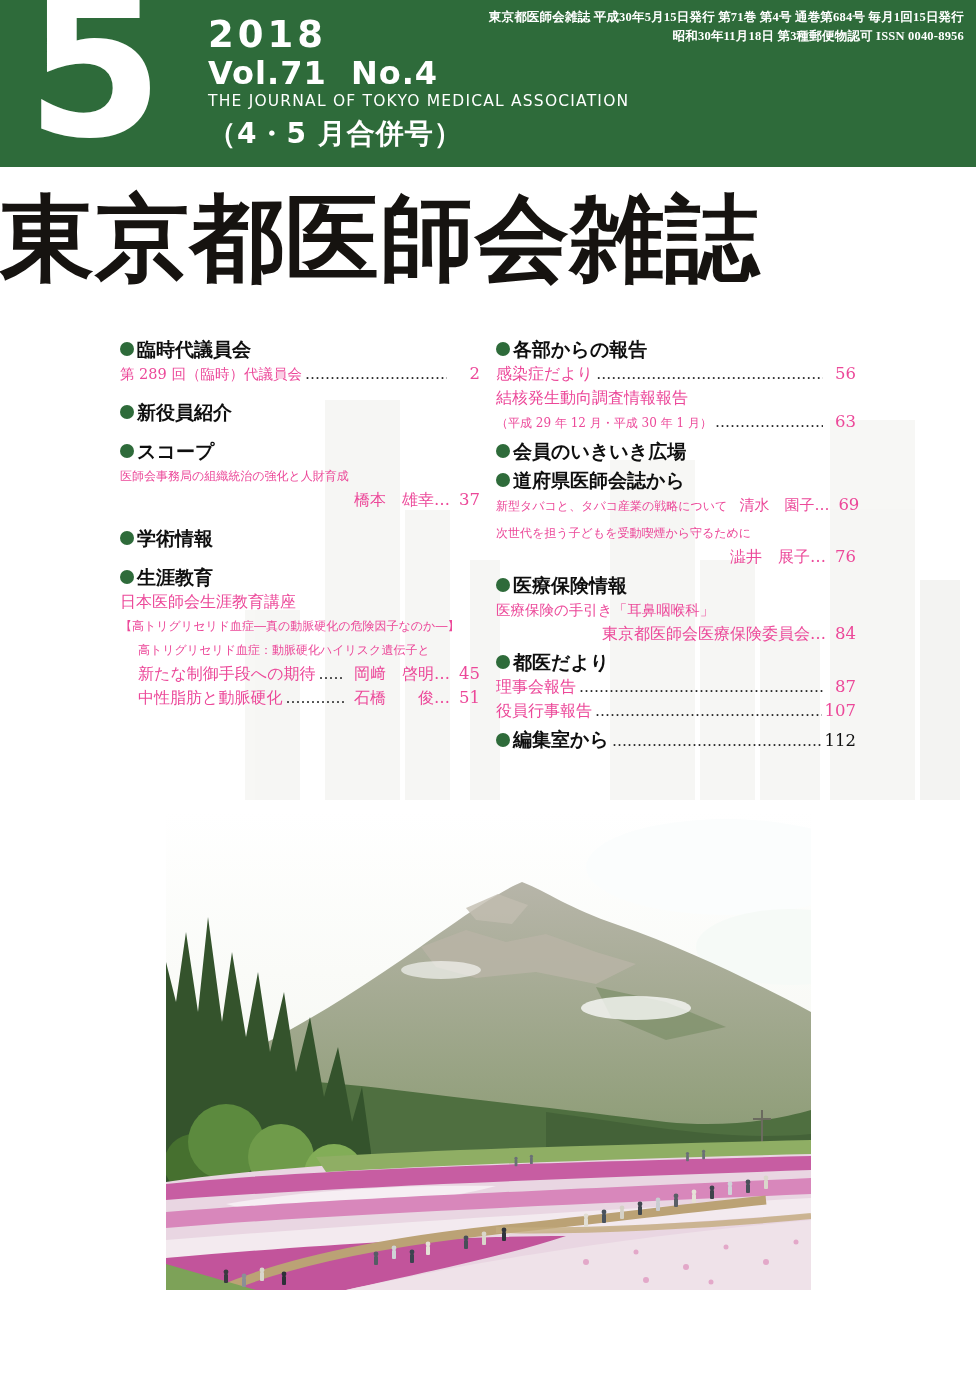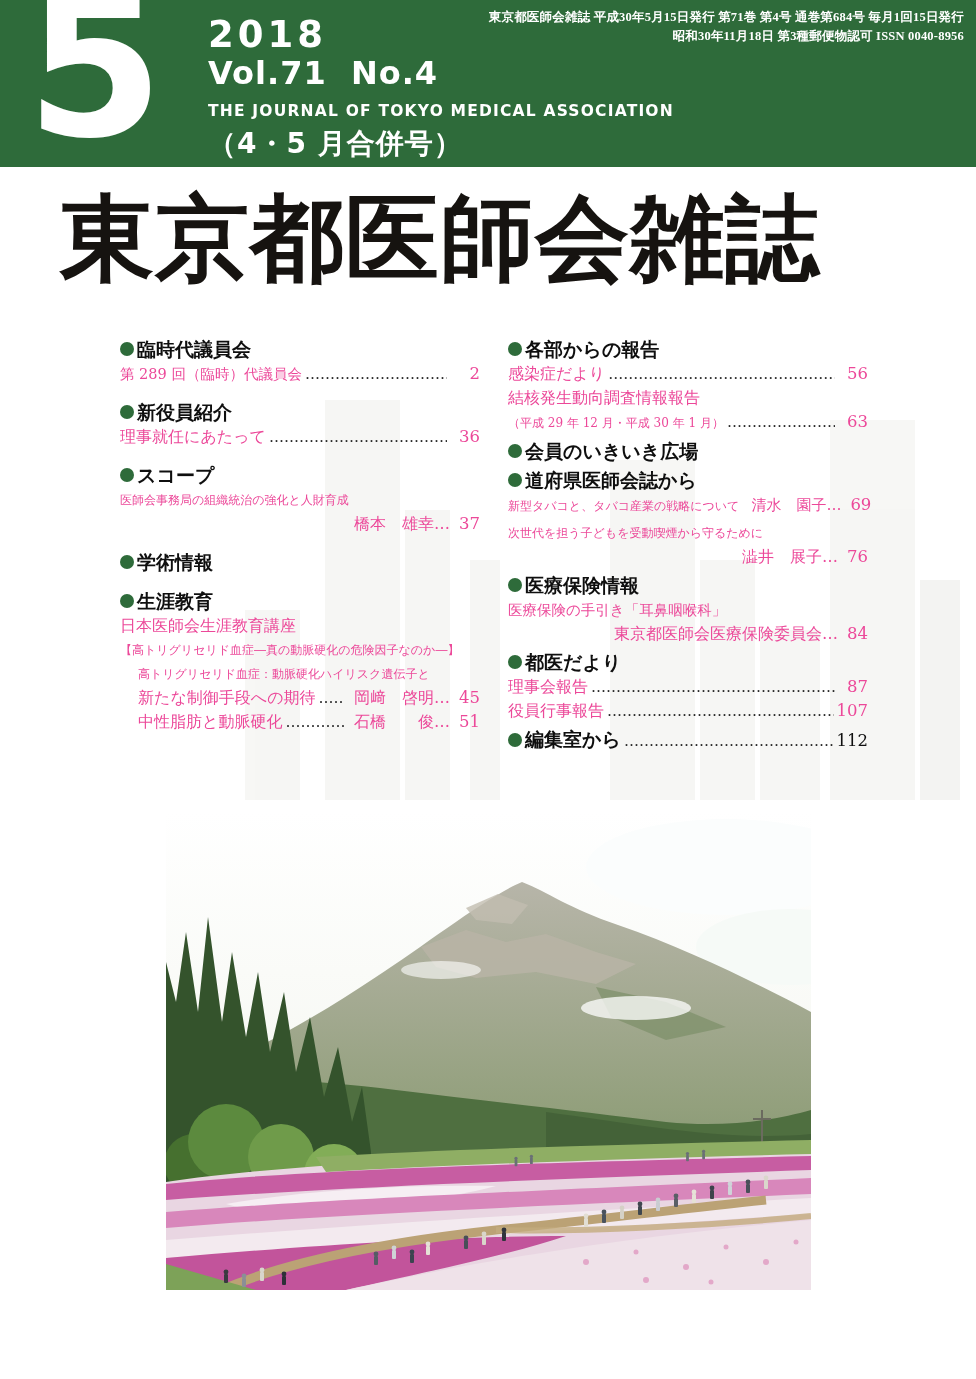--- a/index.html
+++ b/index.html
@@ -15,37 +15,37 @@
   .issue-number{
     position:absolute;left:26px;top:-32px;font-size:198px;line-height:1;
     font-family:"DejaVu Sans","Liberation Sans",sans-serif;font-weight:700;letter-spacing:0;
   }
   .masthead-center{
     position:absolute;left:208px;top:16px;
     font-family:"DejaVu Sans","Liberation Sans",sans-serif;
   }
   .mh-year{font-size:37px;line-height:1.05;letter-spacing:4px;font-weight:600;}
   .mh-vol{font-size:32px;line-height:1.15;font-weight:700;letter-spacing:1px;}
-  .mh-en{font-size:15.5px;line-height:1.2;margin-top:10px;letter-spacing:1.2px;font-weight:700;}
+  .mh-en{font-size:15.5px;line-height:1.2;margin-top:0;letter-spacing:1.2px;font-weight:400;}
   .mh-combined{font-size:28px;line-height:1.2;margin-top:7px;font-weight:700;letter-spacing:1px;}
   .pub-info{
     position:absolute;right:12px;top:8px;text-align:right;
     font-size:12.5px;line-height:1.55;font-weight:700;letter-spacing:0.2px;font-family:Liberation Serif, serif;
   }
   
   .journal-title{
-    position:absolute;top:180px;left:0;width:880px;margin:0;text-align:center;
+    position:absolute;top:180px;left:0;width:880px;margin:0;text-align:left;
     font-size:94px;font-weight:700;letter-spacing:1px;color:#161310;line-height:1.25;z-index:2;
   }
   
   .watermark{position:absolute;left:0;top:330px;z-index:0;}
   
   .toc{
     position:absolute;top:336px;left:120px;width:736px;
-    display:flex;gap:28px;z-index:2;
+    display:flex;gap:0;z-index:2;justify-content:space-between;
   }
   .toc-col{width:360px;display:flex;flex-direction:column;}
   .col-left .toc-section + .toc-section{margin-top:13px;}
   .col-right .toc-section + .toc-section{margin-top:3px;}
   .toc-heading{
     display:flex;align-items:baseline;font-size:19px;font-weight:700;
     line-height:26px;color:#0f0f0f;white-space:nowrap;
   }
   .bullet{
     width:14px;height:14px;border-radius:50%;background:#2e6b3a;
@@ -118,25 +118,20 @@
         <div class="toc-item t1">
           <span class="t">第 289 回（臨時）代議員会</span>
           <span class="leader"></span>
           <span class="page">2</span>
         </div>
       </section>
       <section class="toc-section">
         <div class="toc-heading">
           <span class="bullet"></span>
           <span class="h-text">新役員紹介</span>
-        </div>
-        <div class="toc-item">
-          <span class="t">理事就任にあたって</span>
-          <span class="leader"></span>
-          <span class="page">36</span>
         </div>
       </section>
       <section class="toc-section">
         <div class="toc-heading">
           <span class="bullet"></span>
           <span class="h-text">スコープ</span>
         </div>
         <div class="toc-item t2">
           <span class="t">医師会事務局の組織統治の強化と人財育成</span>
         </div>

